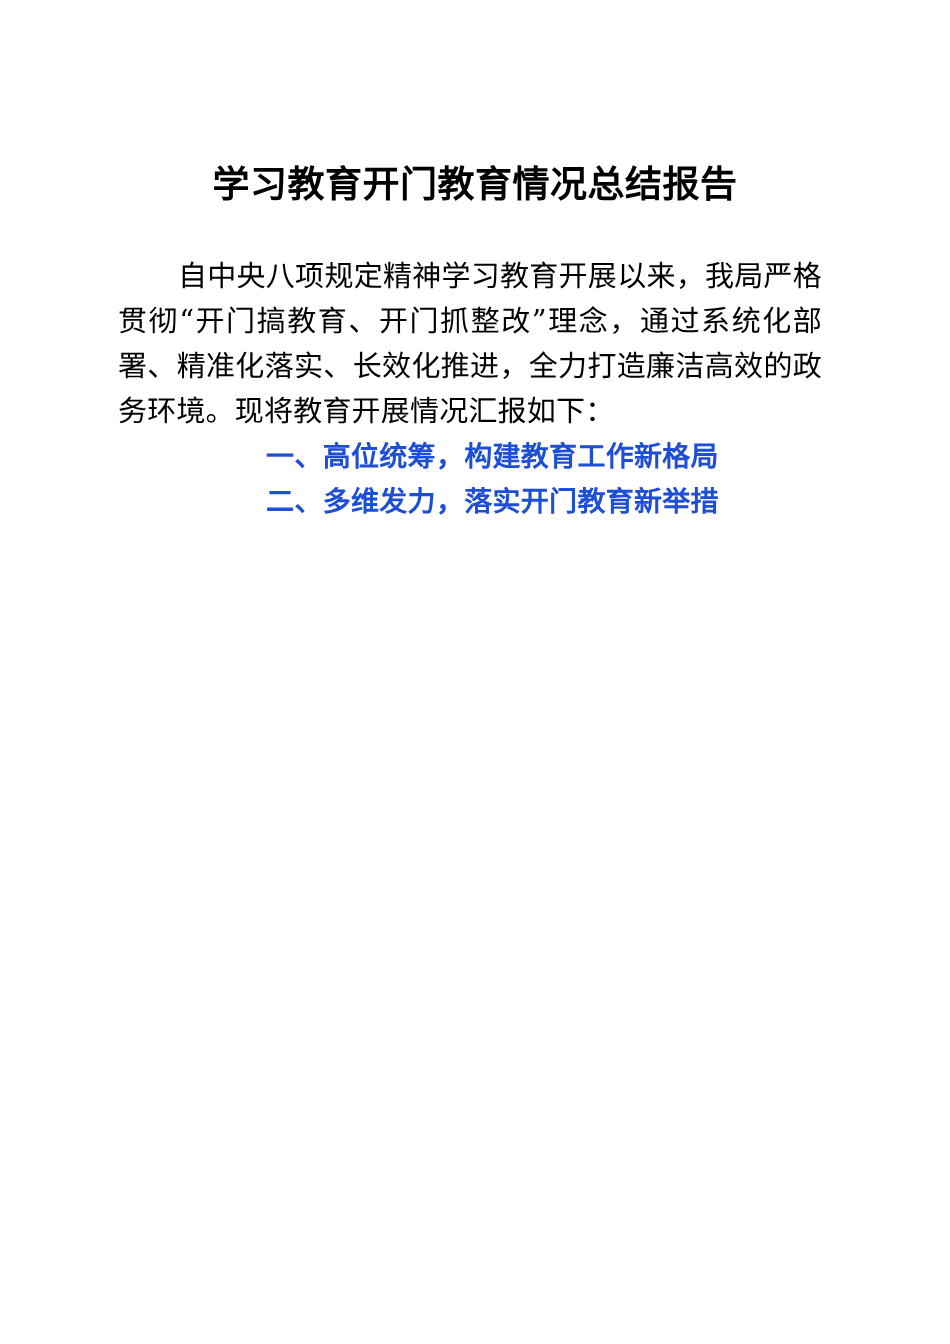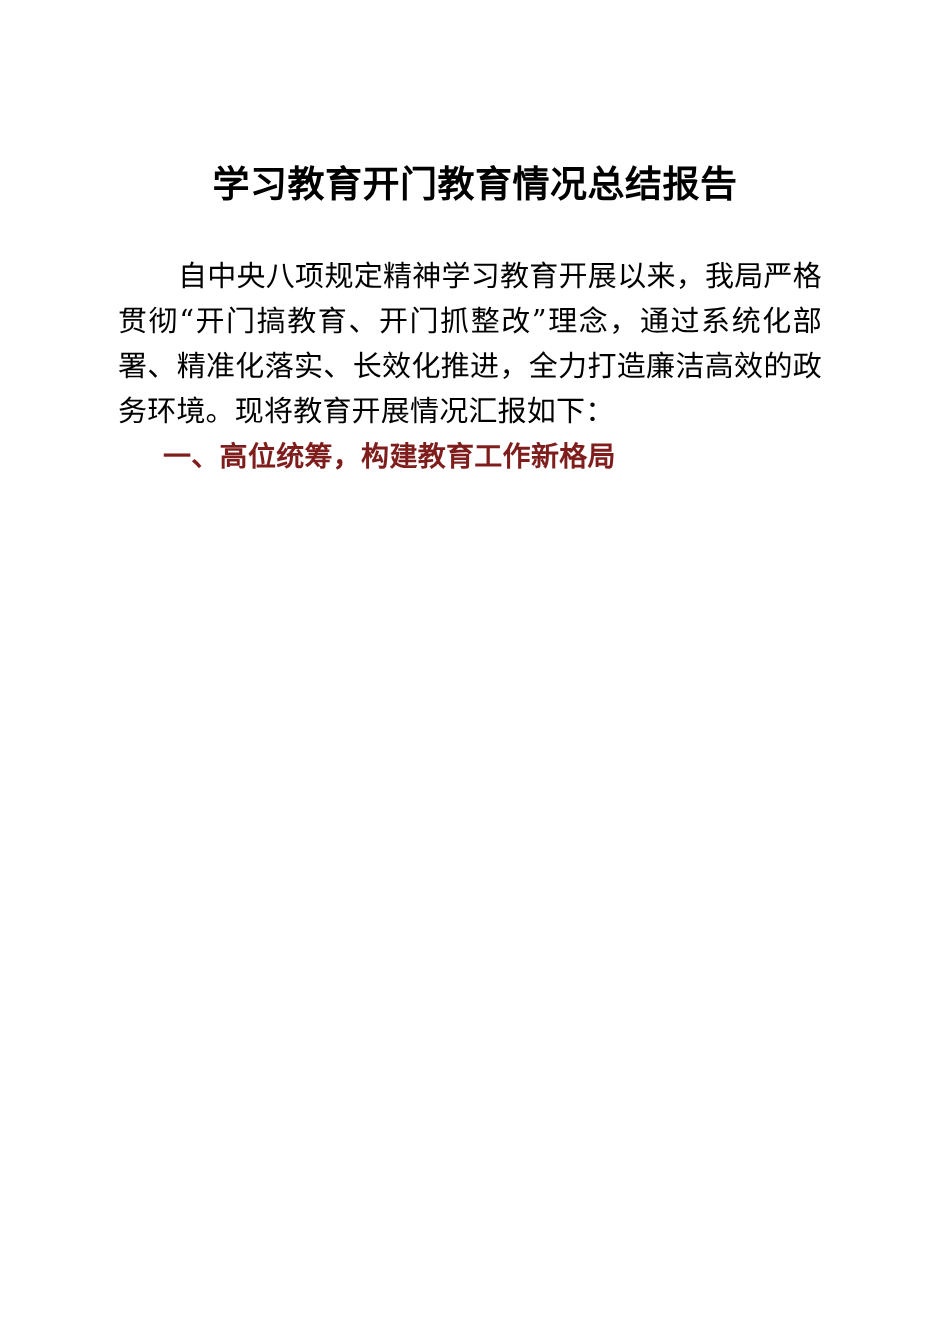--- a/index.html
+++ b/index.html
@@ -62,23 +62,24 @@
 
   
   .heading {
     margin: 0;
     padding: 0;
     font-family: "DejaVu Sans", "Liberation Sans", sans-serif;
     font-size: 28px;
     line-height: 45px;
     font-weight: bold;
     text-indent: 45px;
-    color: #7f1d1d;
+    color: #1d4ed8;
     letter-spacing: 0.3px;
     white-space: nowrap;
+    text-align: center;
   }
 
   
   .flow {
     position: absolute;
     left: 118px;
     top: 254px;
     width: 704px;
   }
 
@@ -96,16 +97,17 @@
   </div>
 
   <div class="flow">
 
     <p class="para">自中央八项规定精神学习教育开展以来，我局严格贯彻“开门搞教育、开门抓整改”理念，通过系统化部署、精准化落实、长效化推进，全力打造廉洁高效的政务环境。现将教育开展情况汇报如下：</p>
 
     <h2 class="heading">一、高位统筹，构建教育工作新格局</h2>
 
 
 
+    <h2 class="heading">二、多维发力，落实开门教育新举措</h2>
 
   </div>
 
 </div>
 
 </body></html>

